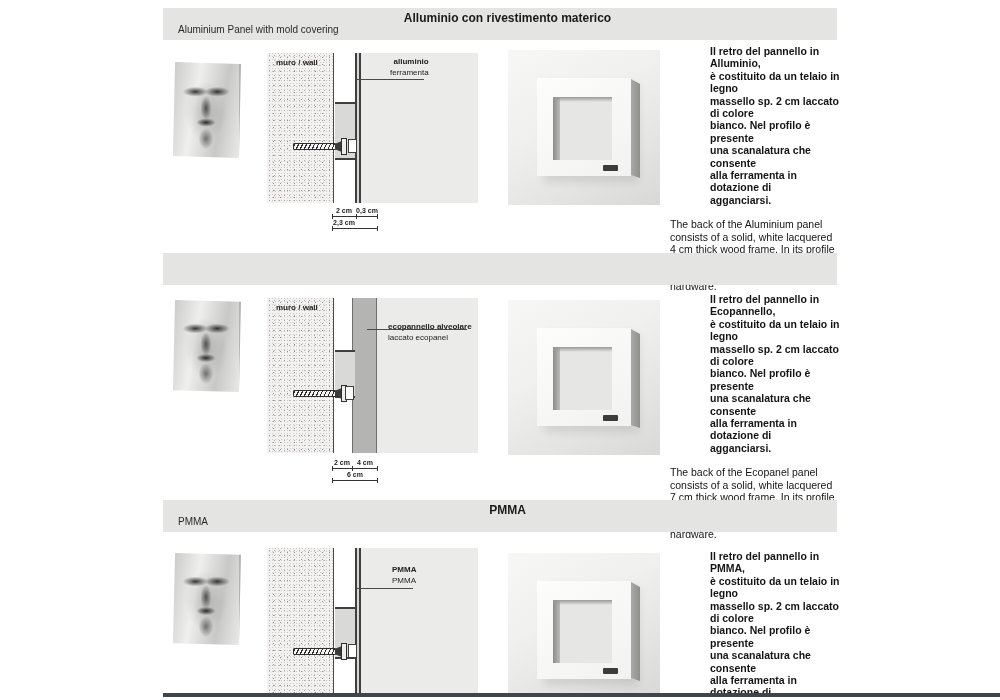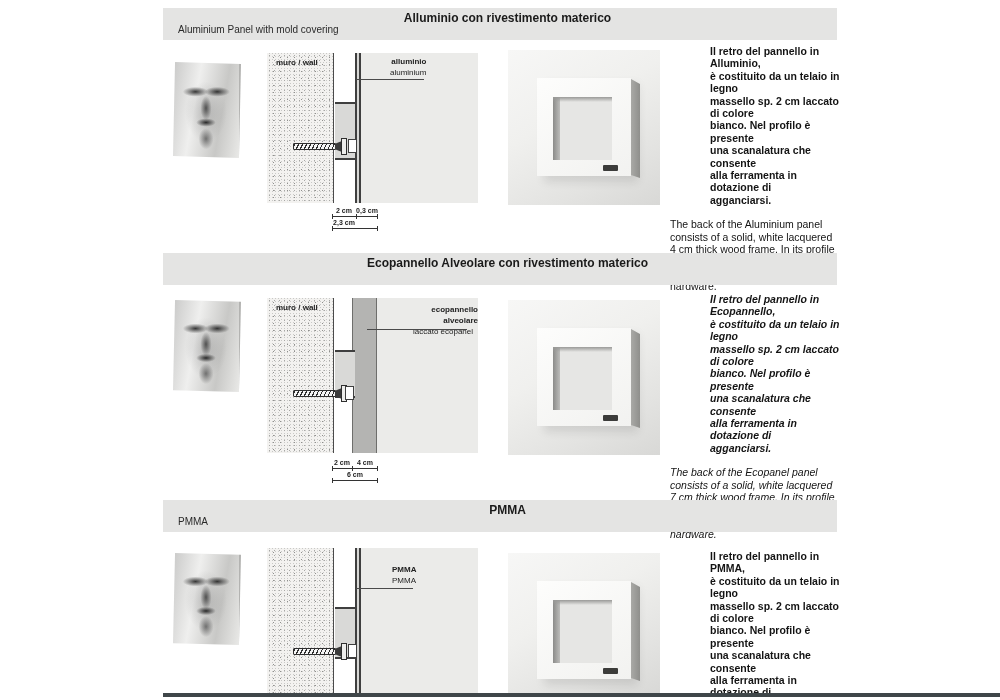--- a/index.html
+++ b/index.html
@@ -141,21 +141,21 @@
   <div class="thumb" style="top:62px; height:96px;"></div>
 
   <div class="diagram" style="top:53px; height:150px;">
     <div class="area-right thin"></div>
     <div class="wall"></div>
     <div class="wall-label">muro / wall</div>
     <div class="gap"></div>
     <div class="panel-thin"></div>
     <div class="panel-label" style="left:123px; top:3px;">
       <div class="lit">alluminio</div>
-      <div class="len">aluminium</div>
+      <div class="len">ferramenta</div>
     </div>
     <div class="pointer-line" style="left:89px; top:26px; width:68px;"></div>
     <div class="bracket" style="top:49px; height:58px;"></div>
     <div class="screw" style="left:26px; top:86px;">
       <div class="screw-shaft"></div>
       <div class="screw-cone"></div>
       <div class="screw-plate"></div>
     </div>
     <div class="hook-notch" style="left:81px; top:86px;"></div>
   </div>
@@ -196,32 +196,31 @@
 alla ferramenta in dotazione di
 agganciarsi.</p>
     <p class="en">The back of the Aluminium panel
 consists of a solid, white lacquered
 4 cm thick wood frame.  In its profile
 there is a slot which allows the
 attachment of the supplied hardware.</p>
   </div>
 
   <div class="sec-header" style="top:253px;">
-    <div class="t1">Ecopannello Alveolare con rivestimento materico</div>
   </div>
 
   <div class="thumb" style="top:300px; height:92px;"></div>
 
   <div class="diagram" style="top:298px; height:155px;">
     <div class="area-right thick"></div>
     <div class="wall"></div>
     <div class="wall-label">muro / wall</div>
     <div class="gap" style="width:17px;"></div>
     <div class="panel-thick"></div>
-    <div class="panel-label" style="left:121px; top:6px;margin-left:25px;">
+    <div class="panel-label" style="left:121px; top:23px;">
       <div class="lit">ecopannello alveolare</div>
       <div class="len">laccato ecopanel</div>
     </div>
     <div class="pointer-line" style="left:100px; top:31px; width:100px;"></div>
     <div class="bracket" style="top:52px; height:48px;"></div>
     <div class="screw" style="left:26px; top:88px;">
       <div class="screw-shaft"></div>
       <div class="screw-cone"></div>
       <div class="screw-plate"></div>
     </div>
@@ -248,21 +247,21 @@
   </div>
 
   <div class="photo" style="top:300px; height:155px;">
     <div class="frame">
       <div class="frame-depth"></div>
       <div class="opening"></div>
       <div class="plaque"></div>
     </div>
   </div>
 
-  <div class="desc" style="top:293px;font-style:italic;">
+  <div class="desc" style="top:293px;">
     <p class="it">Il retro del pannello in Ecopannello,
 è costituito da un telaio in legno
 massello sp. 2 cm laccato di colore
 bianco.  Nel profilo è presente
 una scanalatura che consente
 alla ferramenta in dotazione di
 agganciarsi.</p>
     <p class="en">The back of the Ecopanel panel
 consists of a solid, white lacquered
 7 cm thick wood frame.  In its profile

